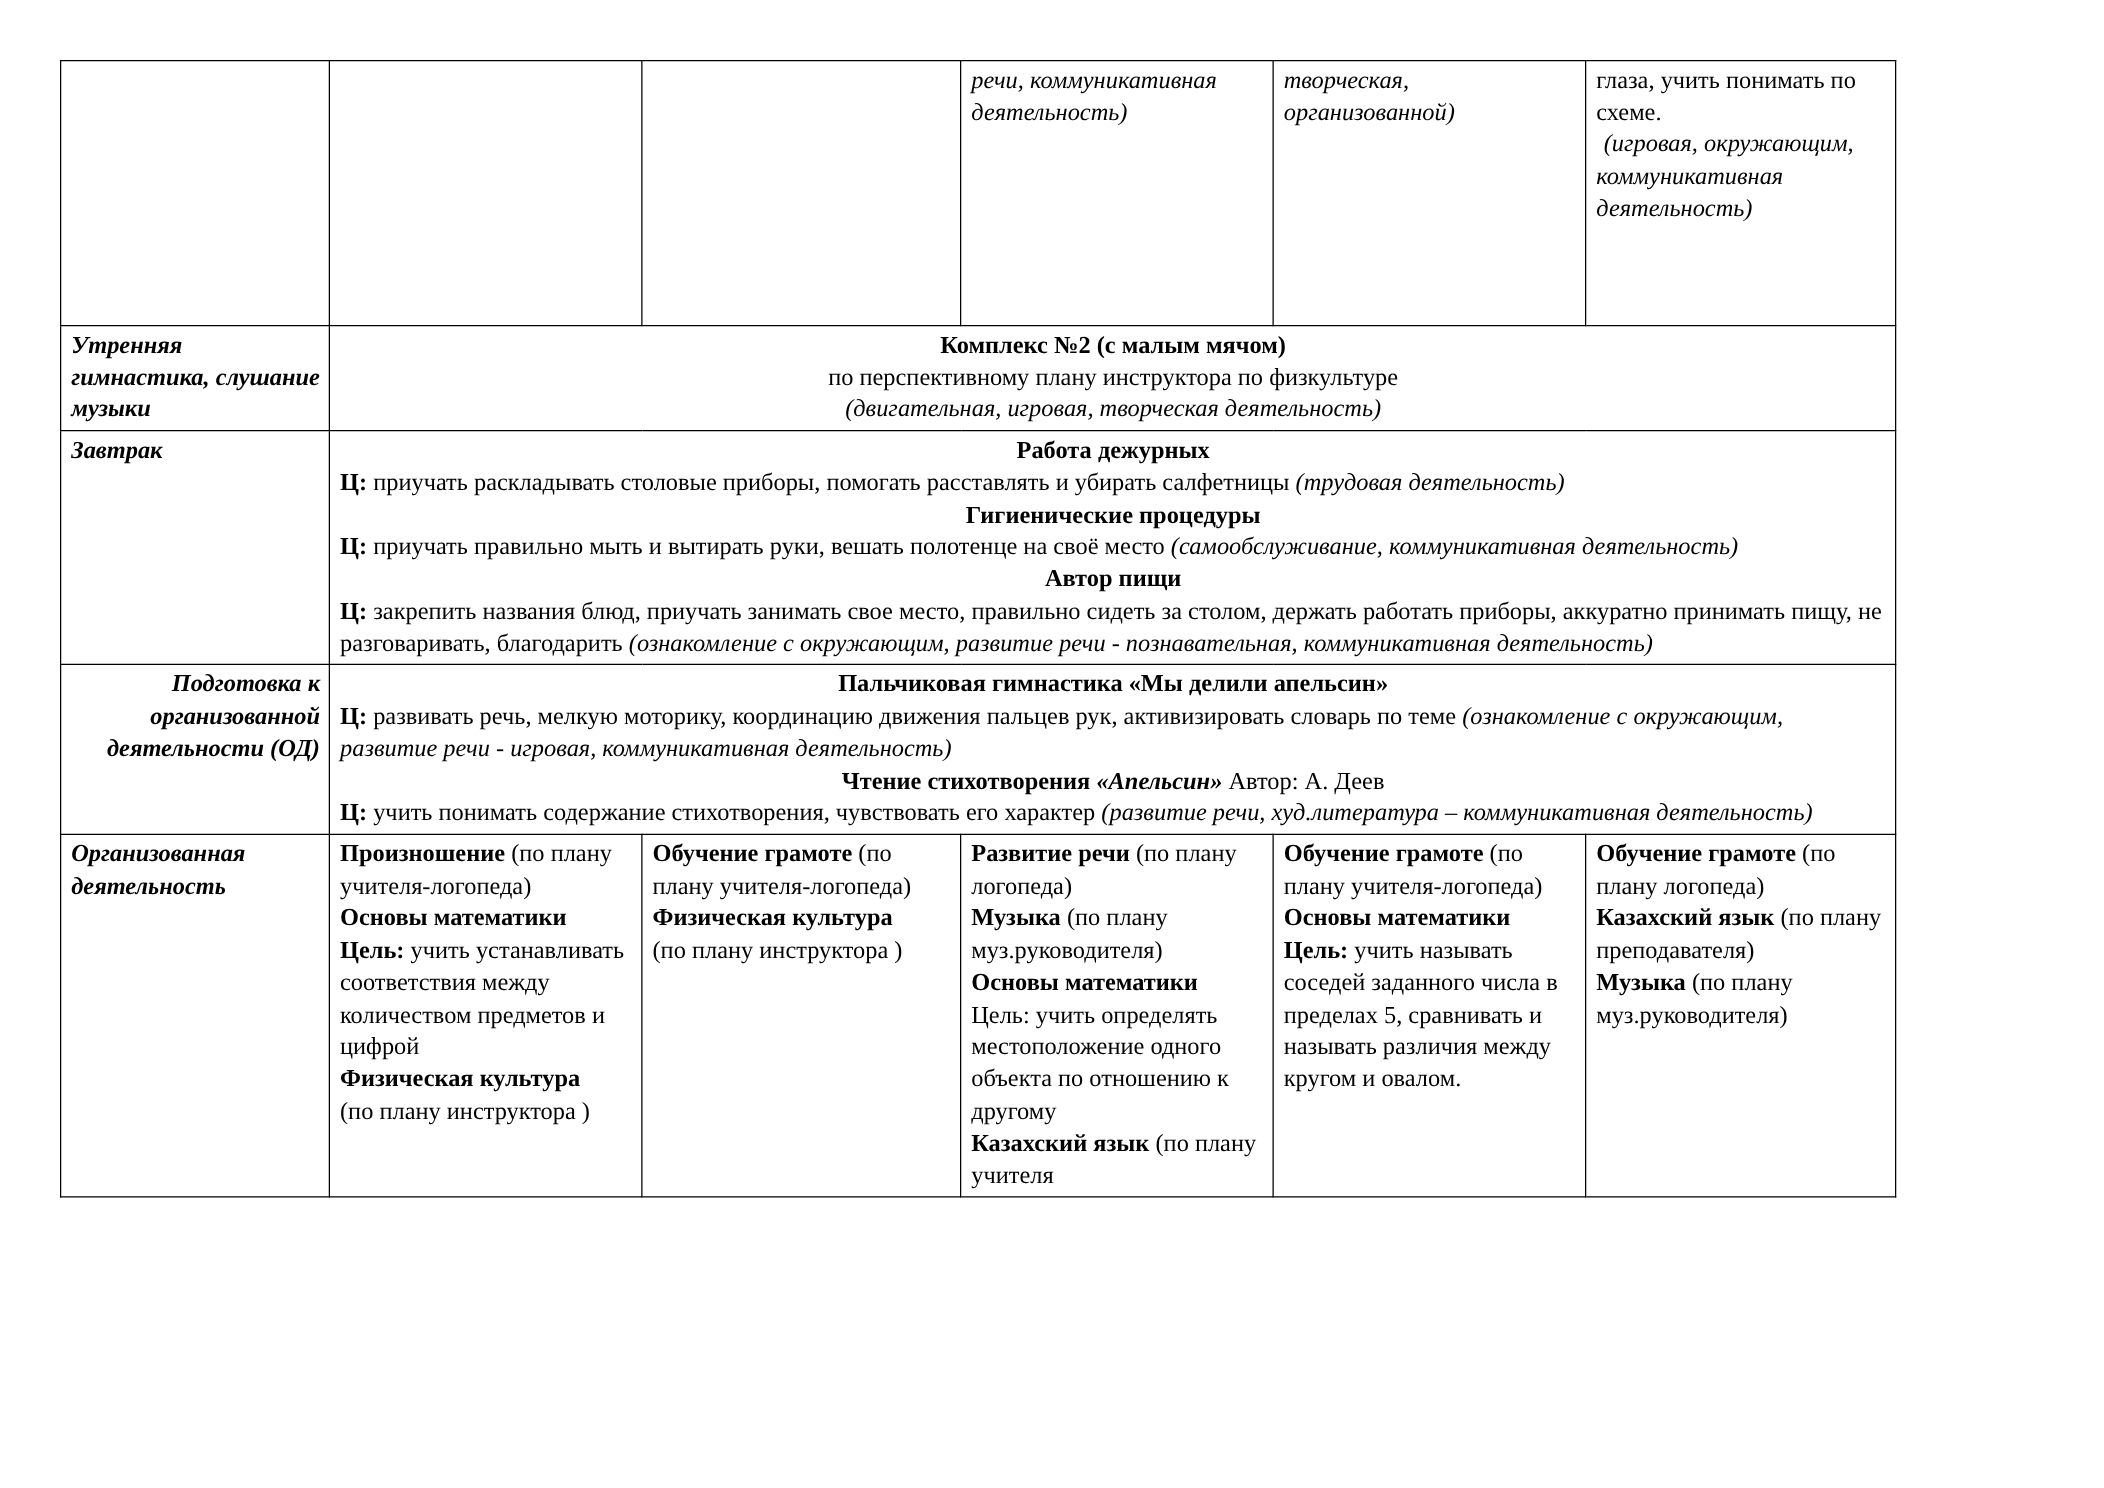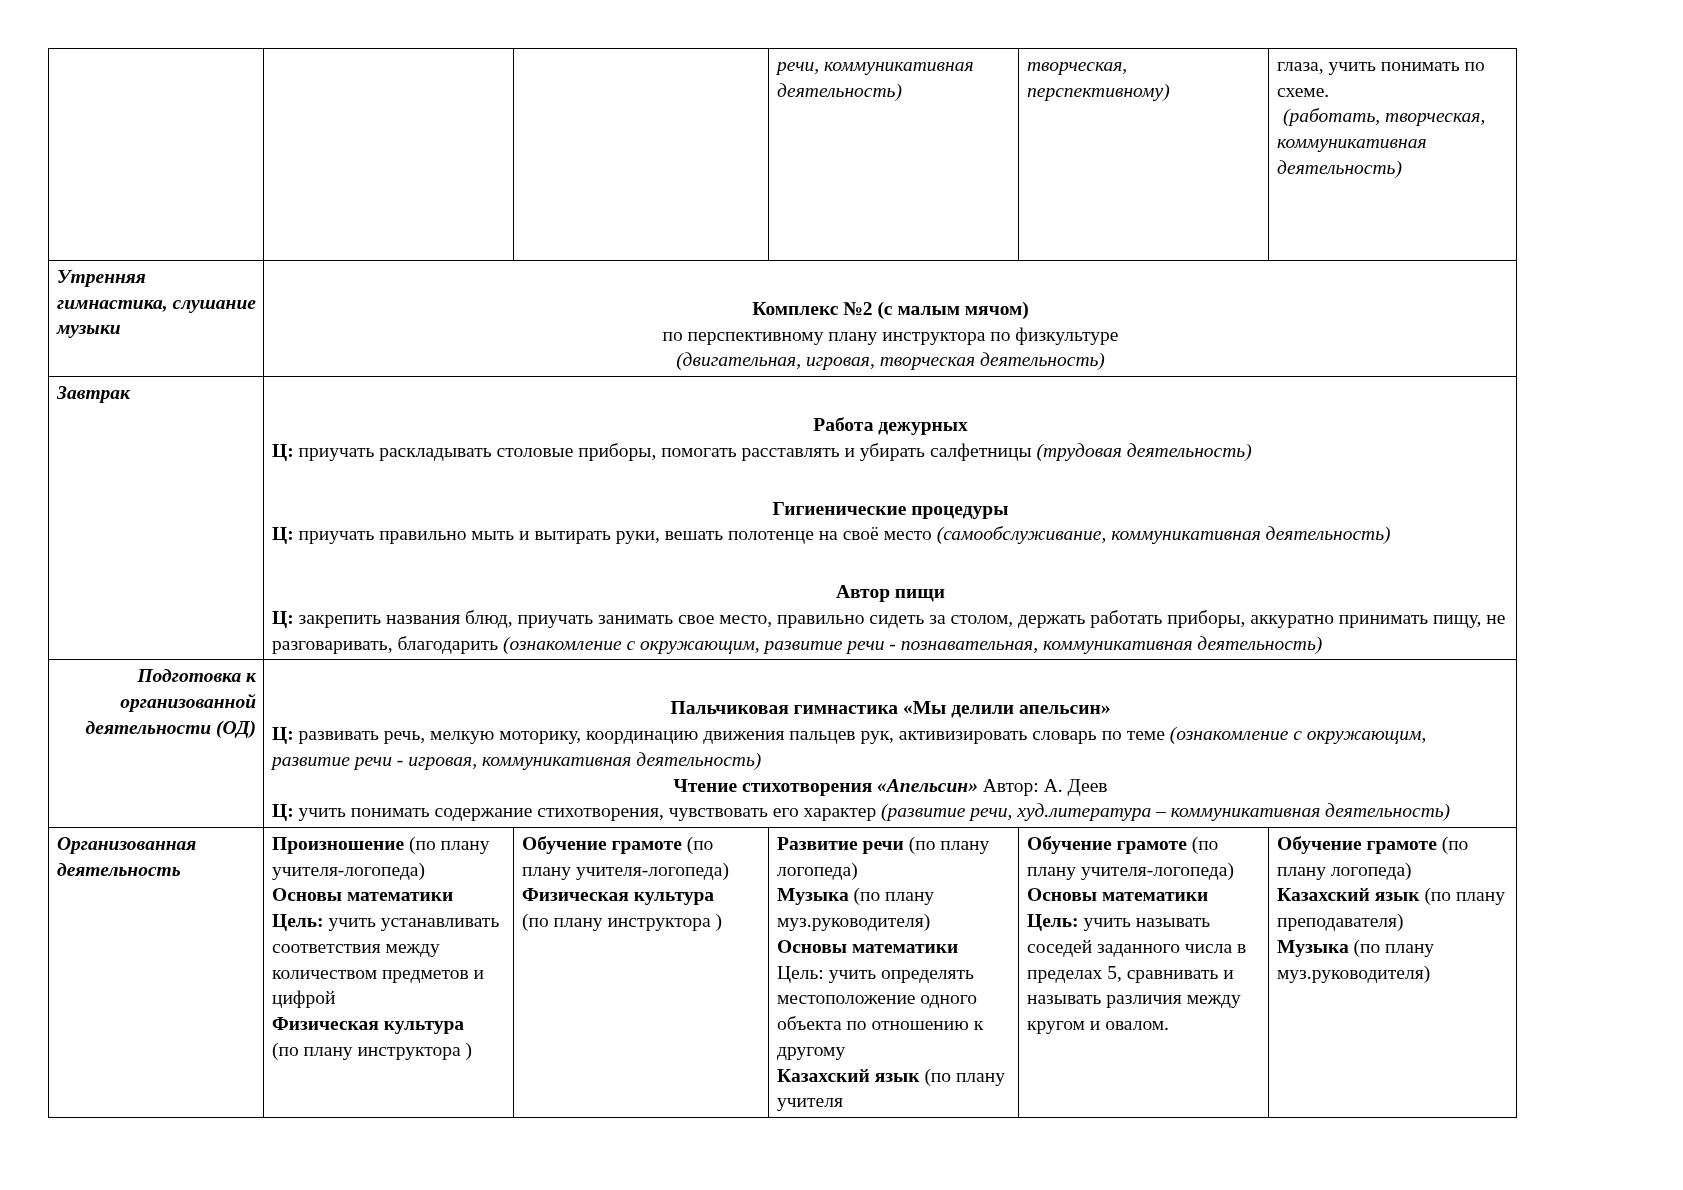--- a/index.html
+++ b/index.html
@@ -34,21 +34,21 @@
     padding: 3px 7px 3px 8px;
   }
   
   col.c0 { width: 215px; }
   col.c1 { width: 250px; }
   col.c2 { width: 255px; }
   col.c3 { width: 250px; }
   col.c4 { width: 250px; }
   col.c5 { width: 248px; }
 
-  .b { font-weight: bold; margin-top: 32px; }
+  .b { font-weight: bold; }
   .i { font-style: italic; }
   p { margin: 0; padding: 0; }
   .ctr { text-align: center; }
   .lbl {
     font-weight: bold;
     font-style: italic;
   }
   .rowtop-blank { height: 205px; }
   .cellpad-top { padding-top: 5px; }
   .indent-par { text-indent: 6px; }
@@ -72,25 +72,25 @@
     <tbody>
 
       <tr>
         <td class="rowtop-blank"></td>
         <td></td>
         <td></td>
         <td>
           <p class="i">речи, коммуникативная деятельность)</p>
         </td>
         <td>
-          <p class="i">творческая, перспективному)</p>
+          <p class="i">творческая, организованной)</p>
         </td>
         <td>
           <p>глаза, учить понимать по схеме.</p>
-          <p class="i indent-par">(работать, творческая, коммуникативная деятельность)</p>
+          <p class="i indent-par">(игровая, окружающим, коммуникативная деятельность)</p>
         </td>
       </tr>
 
       <tr>
         <td class="lbl lbl-pad">Утренняя гимнастика, слушание музыки</td>
         <td colspan="5" class="ctr cellpad-top">
           <p class="b">Комплекс №2 (с малым мячом)</p>
           <p>по перспективному плану инструктора по физкультуре</p>
           <p class="i">(двигательная, игровая, творческая деятельность)</p>
         </td>

